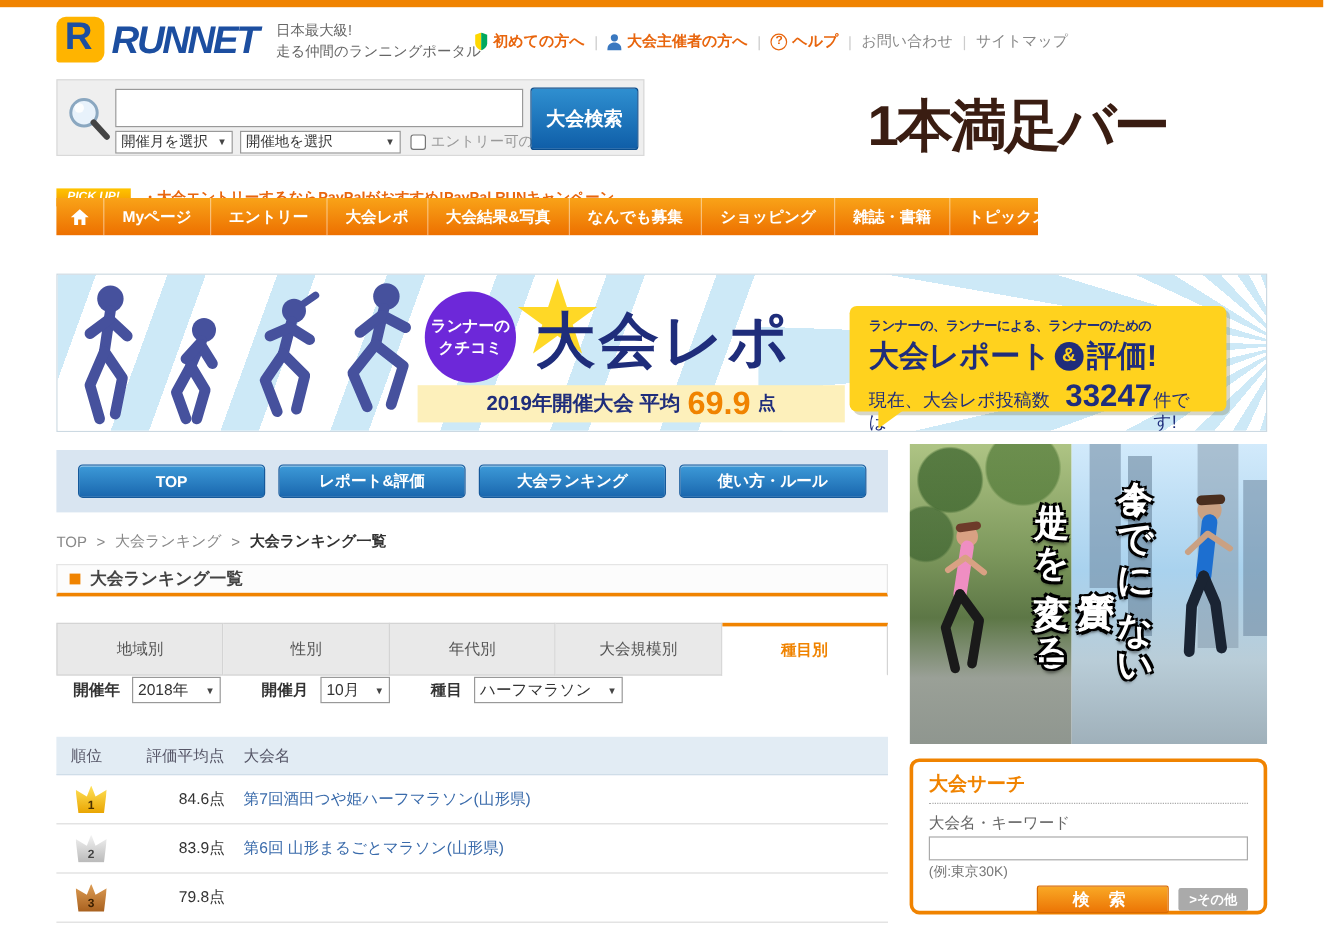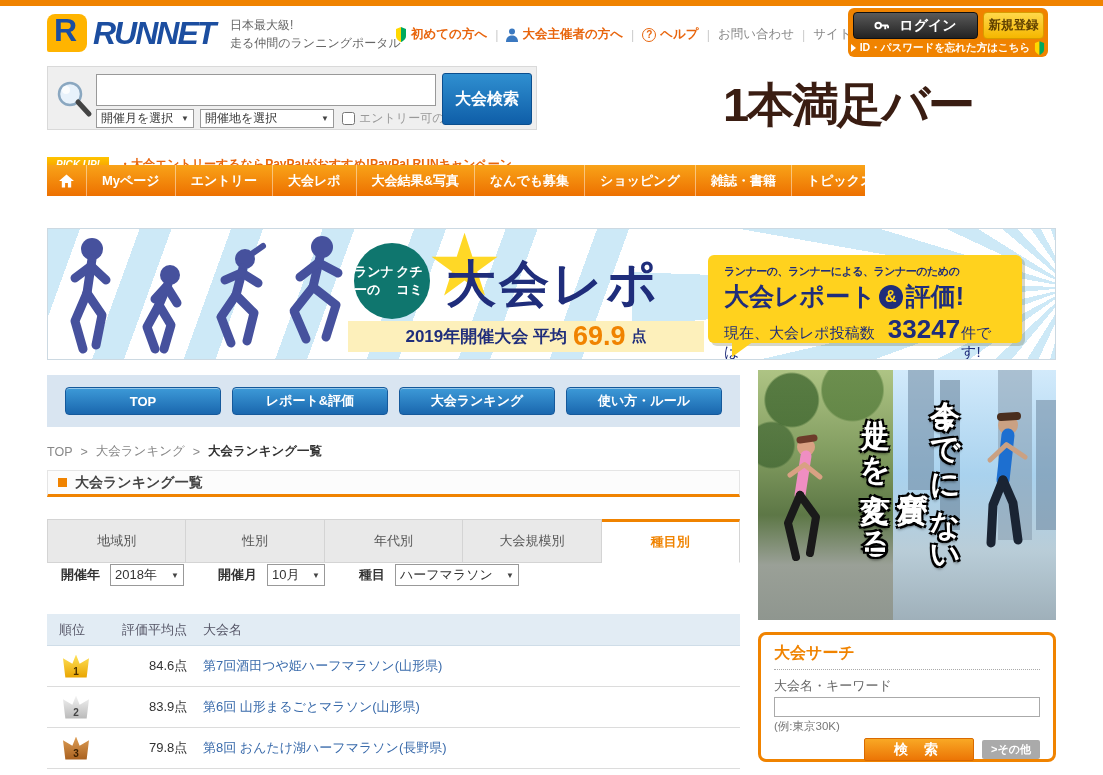--- a/index.html
+++ b/index.html
@@ -60,21 +60,21 @@
   .magcover .head { position:absolute; left:22px; top:14px; width:9px; height:9px; border-radius:50%; background:#d9a183; }
   .magtext { position:absolute; left:64px; top:9px; }
   .magtext .issue { font-size:13.5px; color:#333; }
   .magtext .feat { margin-top:4px; font-size:13.5px; font-weight:bold; color:#e8650d; line-height:1.3; cursor:pointer; }
 
   
   .hero { position:absolute; left:47px; top:228px; width:1009px; height:132px; border:1px solid #ccd9e2; background:#fff; overflow:hidden; }
   .hero-stripes { position:absolute; left:0; top:0; width:60%; height:100%; background:repeating-linear-gradient(110deg,#cde9f7 0 30px,#ffffff 30px 86px); }
   .hero-rays { position:absolute; right:0; top:0; width:42%; height:100%; background:repeating-conic-gradient(from 100deg at 104% 45%,#cde9f7 0deg 7deg,#ffffff 7deg 15deg); }
   .hero-sil { position:absolute; left:12px; top:4px; }
-  .hero-badge { position:absolute; left:306px; top:14px; width:76px; height:76px; border-radius:50%; background:#0f766e; color:#fff; font-size:13px; font-weight:bold; display:flex; align-items:center; justify-content:center; line-height:1.35; }
+  .hero-badge { position:absolute; left:306px; top:14px; width:76px; height:76px; border-radius:50%; background:#6d28d9; color:#fff; font-size:13px; font-weight:bold; display:flex; flex-direction:column; align-items:center; justify-content:center; line-height:1.35; }
   .hero-star { position:absolute; left:378px; top:-14px; font-size:86px; color:#ffd826; }
   .hero-logo { position:absolute; left:398px; top:22px; font-size:50px; font-weight:900; color:#1f2d7b; letter-spacing:3px; white-space:nowrap; }
   .hero-strip { position:absolute; left:300px; top:92px; width:356px; height:31px; background:#fdf0bb; display:flex; align-items:center; justify-content:center; gap:6px; }
   .hero-strip .pre { font-size:17px; font-weight:bold; color:#1f2d7b; }
   .hero-strip .val { font-size:27px; font-weight:900; color:#f08300; }
   .hero-strip .suf { font-size:15px; font-weight:bold; color:#1f2d7b; }
   .bubble { position:absolute; left:660px; top:26px; width:314px; height:88px; background:#ffd21e; border-radius:6px; box-shadow:3px 3px 0 rgba(90,90,40,.25); padding:9px 12px 0 16px; }
   .bubble:after { content:""; position:absolute; left:24px; bottom:-14px; width:0; height:0; border-top:16px solid #ffd21e; border-right:22px solid transparent; }
   .bubble .l1 { font-size:11px; font-weight:800; color:#1f2d7b; letter-spacing:-0.5px; white-space:nowrap; }
   .bubble .l2 { font-size:25px; font-weight:900; color:#1f2d7b; margin-top:1px; display:flex; align-items:center; gap:3px; }
@@ -199,40 +199,20 @@
     <span class="sep">|</span>
     <span class="hlink">
         <span>お問い合わせ</span>
       </span>
     <span class="sep">|</span>
     <span class="hlink">
         <span>サイトマップ</span>
       </span>
   </div>
 
-  <div class="loginbox">
-    <div class="login-btn">
-      <svg width="15" height="15" viewBox="0 0 16 16">
-          <circle cx="4.5" cy="8" r="3" fill="none" stroke="#fff" stroke-width="2"></circle>
-          <path d="M7.5 8 H15 M12 8 V12 M15 8 V11" stroke="#fff" stroke-width="2" fill="none"></path>
-        </svg>
-      <span>ログイン</span>
-    </div>
-    <div class="signup-btn">
-        <span>新規登録</span>
-      </div>
-    <div class="forgot">
-      <i class="play"></i>
-      <span>ID・パスワードを忘れた方はこちら</span>
-      <svg width="11" height="14" viewBox="0 0 12 15">
-          <path d="M6 0 L1 2 V9 C1 13 6 15 6 15 Z" fill="#ffd800"></path>
-          <path d="M6 0 L11 2 V9 C11 13 6 15 6 15 Z" fill="#00a95f"></path>
-        </svg>
-    </div>
-  </div>
 
   <div class="searchpanel">
     <svg class="mag" width="40" height="40" viewBox="0 0 40 40">
       <circle cx="16" cy="15" r="11" fill="#e8f2fb" stroke="#8aa7c0" stroke-width="2.5"></circle>
       <circle cx="12" cy="11" r="4" fill="#fff" opacity="0.8"></circle>
       <path d="M24 23 L35 35" stroke="#444" stroke-width="5" stroke-linecap="round"></path>
     </svg>
     <input type="text" style="">
     <div class="fselect sp-sel1">
         <span>開催月を選択</span>
@@ -408,21 +388,20 @@
         </span>
       <span class="score">83.9点</span>
       <span class="ename">第6回 山形まるごとマラソン(山形県)</span>
     </div>
     <div class="trow">
       <span class="crown bronze">
           <span class="shape"></span>
           <span class="num">3</span>
         </span>
       <span class="score">79.8点</span>
-      <span class="ename">第8回 おんたけ湖ハーフマラソン(長野県)</span>
     </div>
   </div>
 
   <div class="photoad">
     <div class="left"></div>
     <div class="right"></div>
     <div class="bldg b1"></div>
     <div class="bldg b2"></div>
     <div class="bldg b3"></div>
     <div class="bldg b4"></div>

